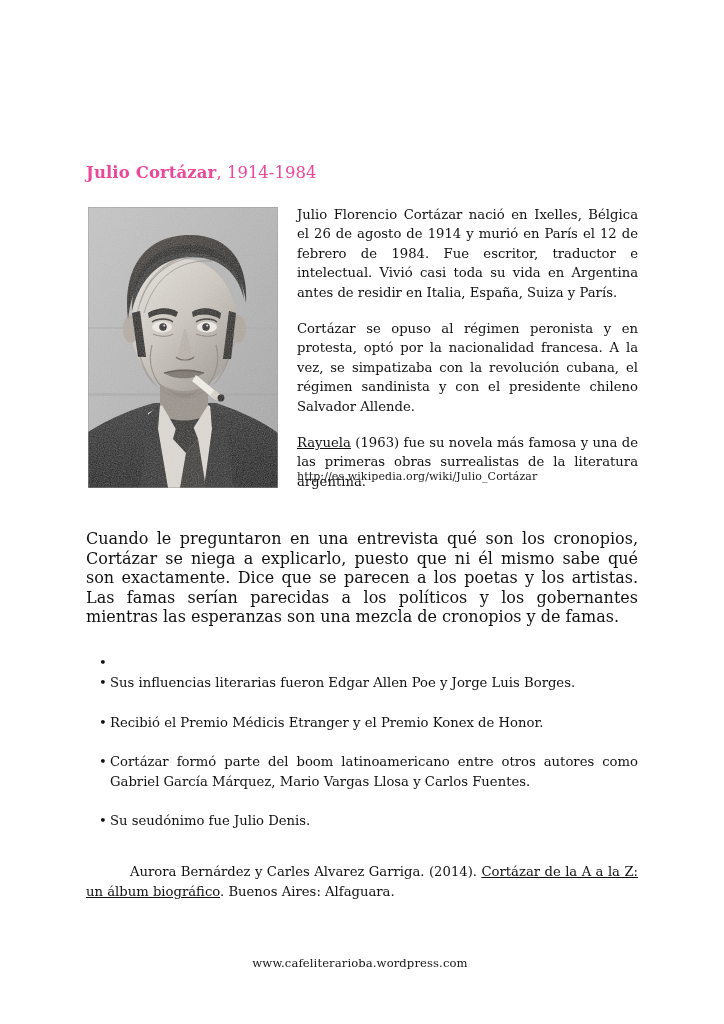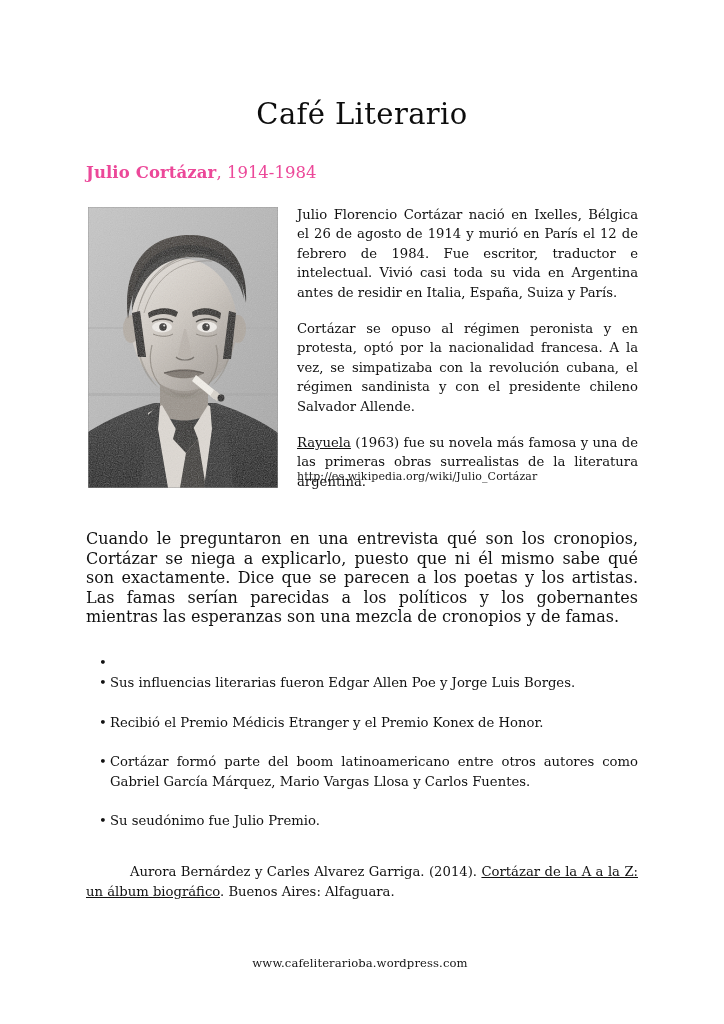--- a/index.html
+++ b/index.html
@@ -171,21 +171,20 @@
     font-size: 11.6px;
     color: #141414;
     letter-spacing: 0.1px;
   }
 </style>
 </head>
 <body>
 
 <div class="page">
 
-  <h1 class="doc-title">Café Literario</h1>
 
   <div class="subject-heading">
     <span class="name">Julio Cortázar</span><span class="years">, 1914-1984</span>
   </div>
 
   <div class="portrait-wrap">
     <svg width="190" height="281" viewBox="0 0 190 281">
       <defs>
         <linearGradient id="bgGrad" x1="0" y1="0" x2="1" y2="1">
           <stop offset="0%" stop-color="#c7c7c7"></stop>
@@ -321,21 +320,21 @@
     <li>
       <span class="bullet-dot">•</span>
       <span>Recibió el Premio Médicis Etranger y el Premio Konex de Honor.</span>
     </li>
     <li>
       <span class="bullet-dot">•</span>
       <span>Cortázar formó parte del boom latinoamericano entre otros autores como Gabriel García Márquez, Mario Vargas Llosa y Carlos Fuentes.</span>
     </li>
     <li>
       <span class="bullet-dot">•</span>
-      <span>Su seudónimo fue Julio Premio.</span>
+      <span>Su seudónimo fue Julio Denis.</span>
     </li>
   </ul>
 
   <div class="citation"><span>Aurora Bernárdez y Carles Alvarez Garriga. (2014). </span><span class="u">Cortázar de la A a la Z: un álbum biográfico</span><span>. Buenos Aires: Alfaguara.</span></div>
 
   <div class="footer-url">www.cafeliterarioba.wordpress.com</div>
 
 </div>
 
 </body></html>

